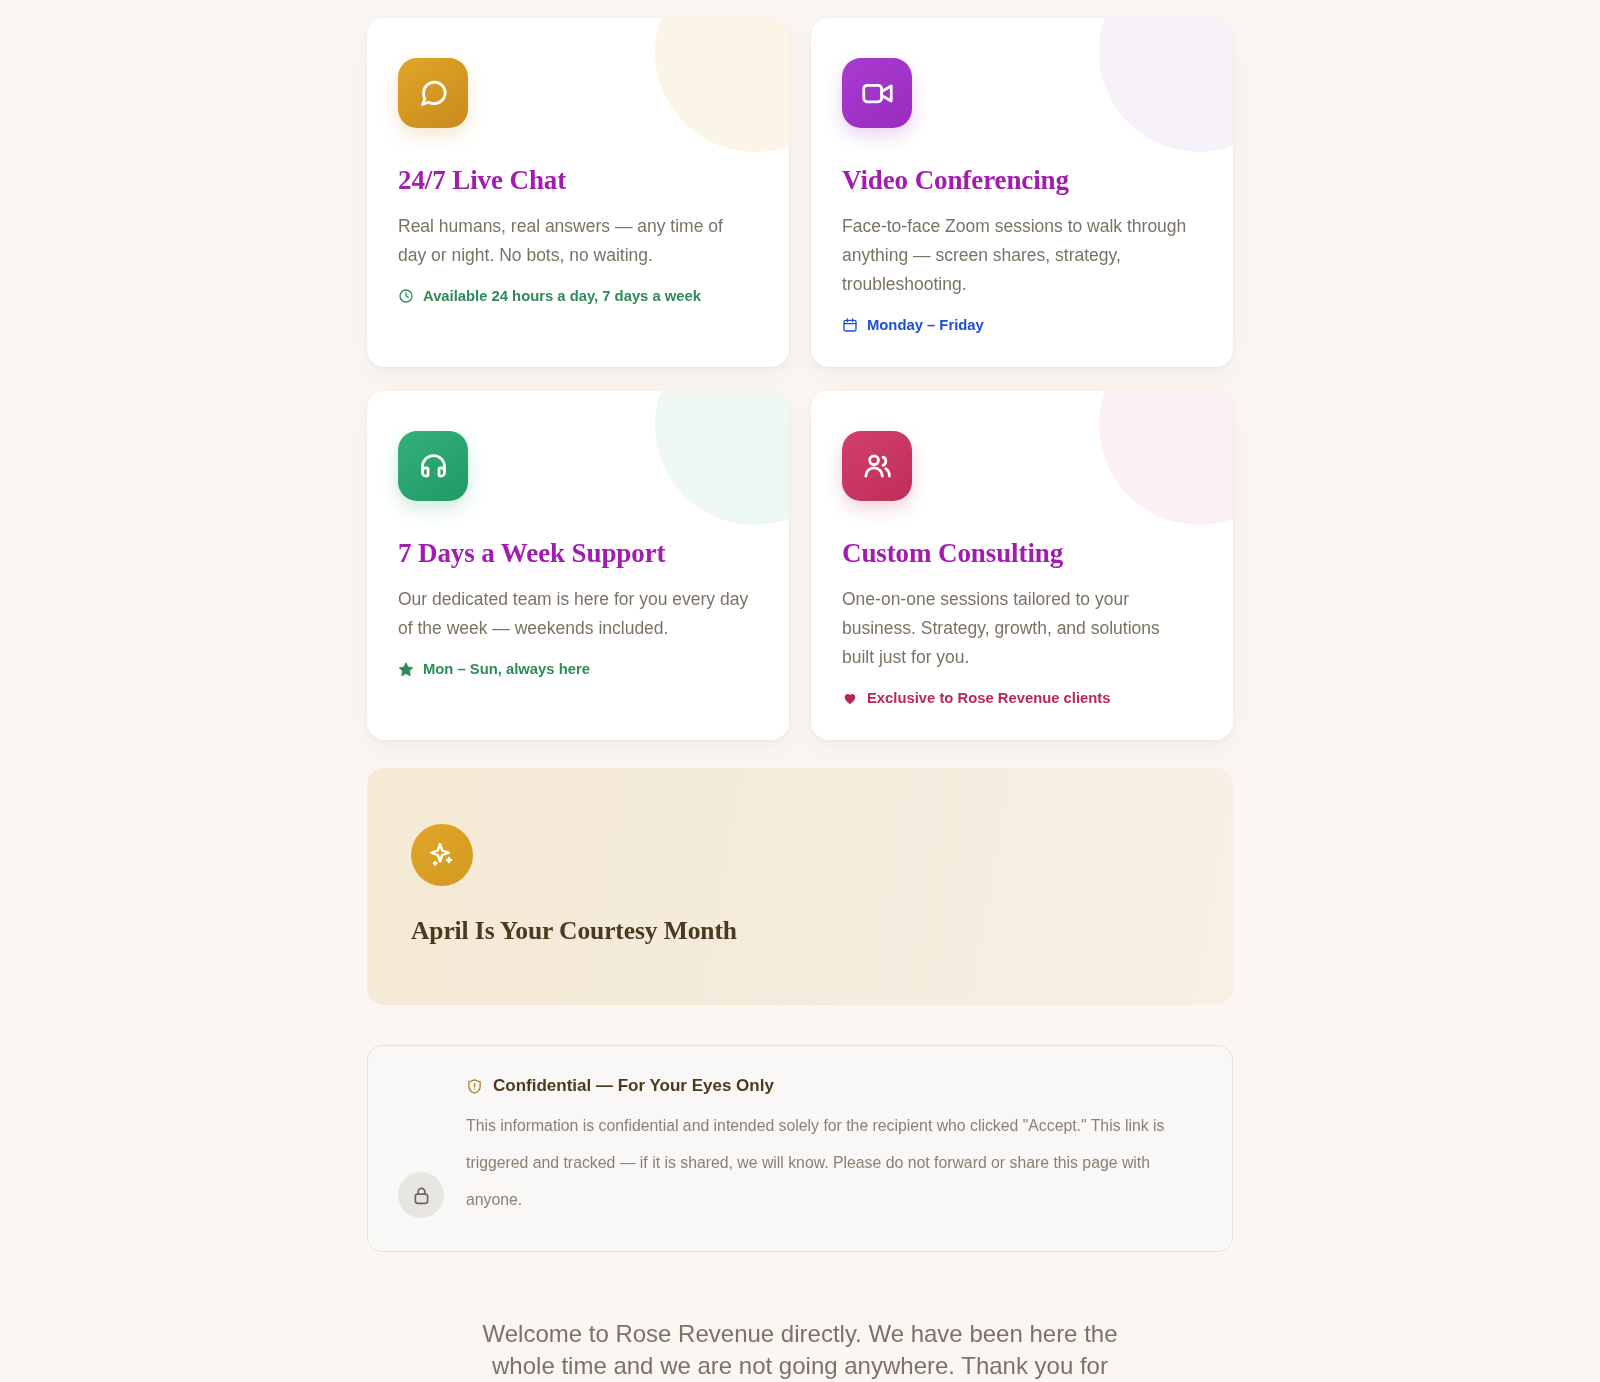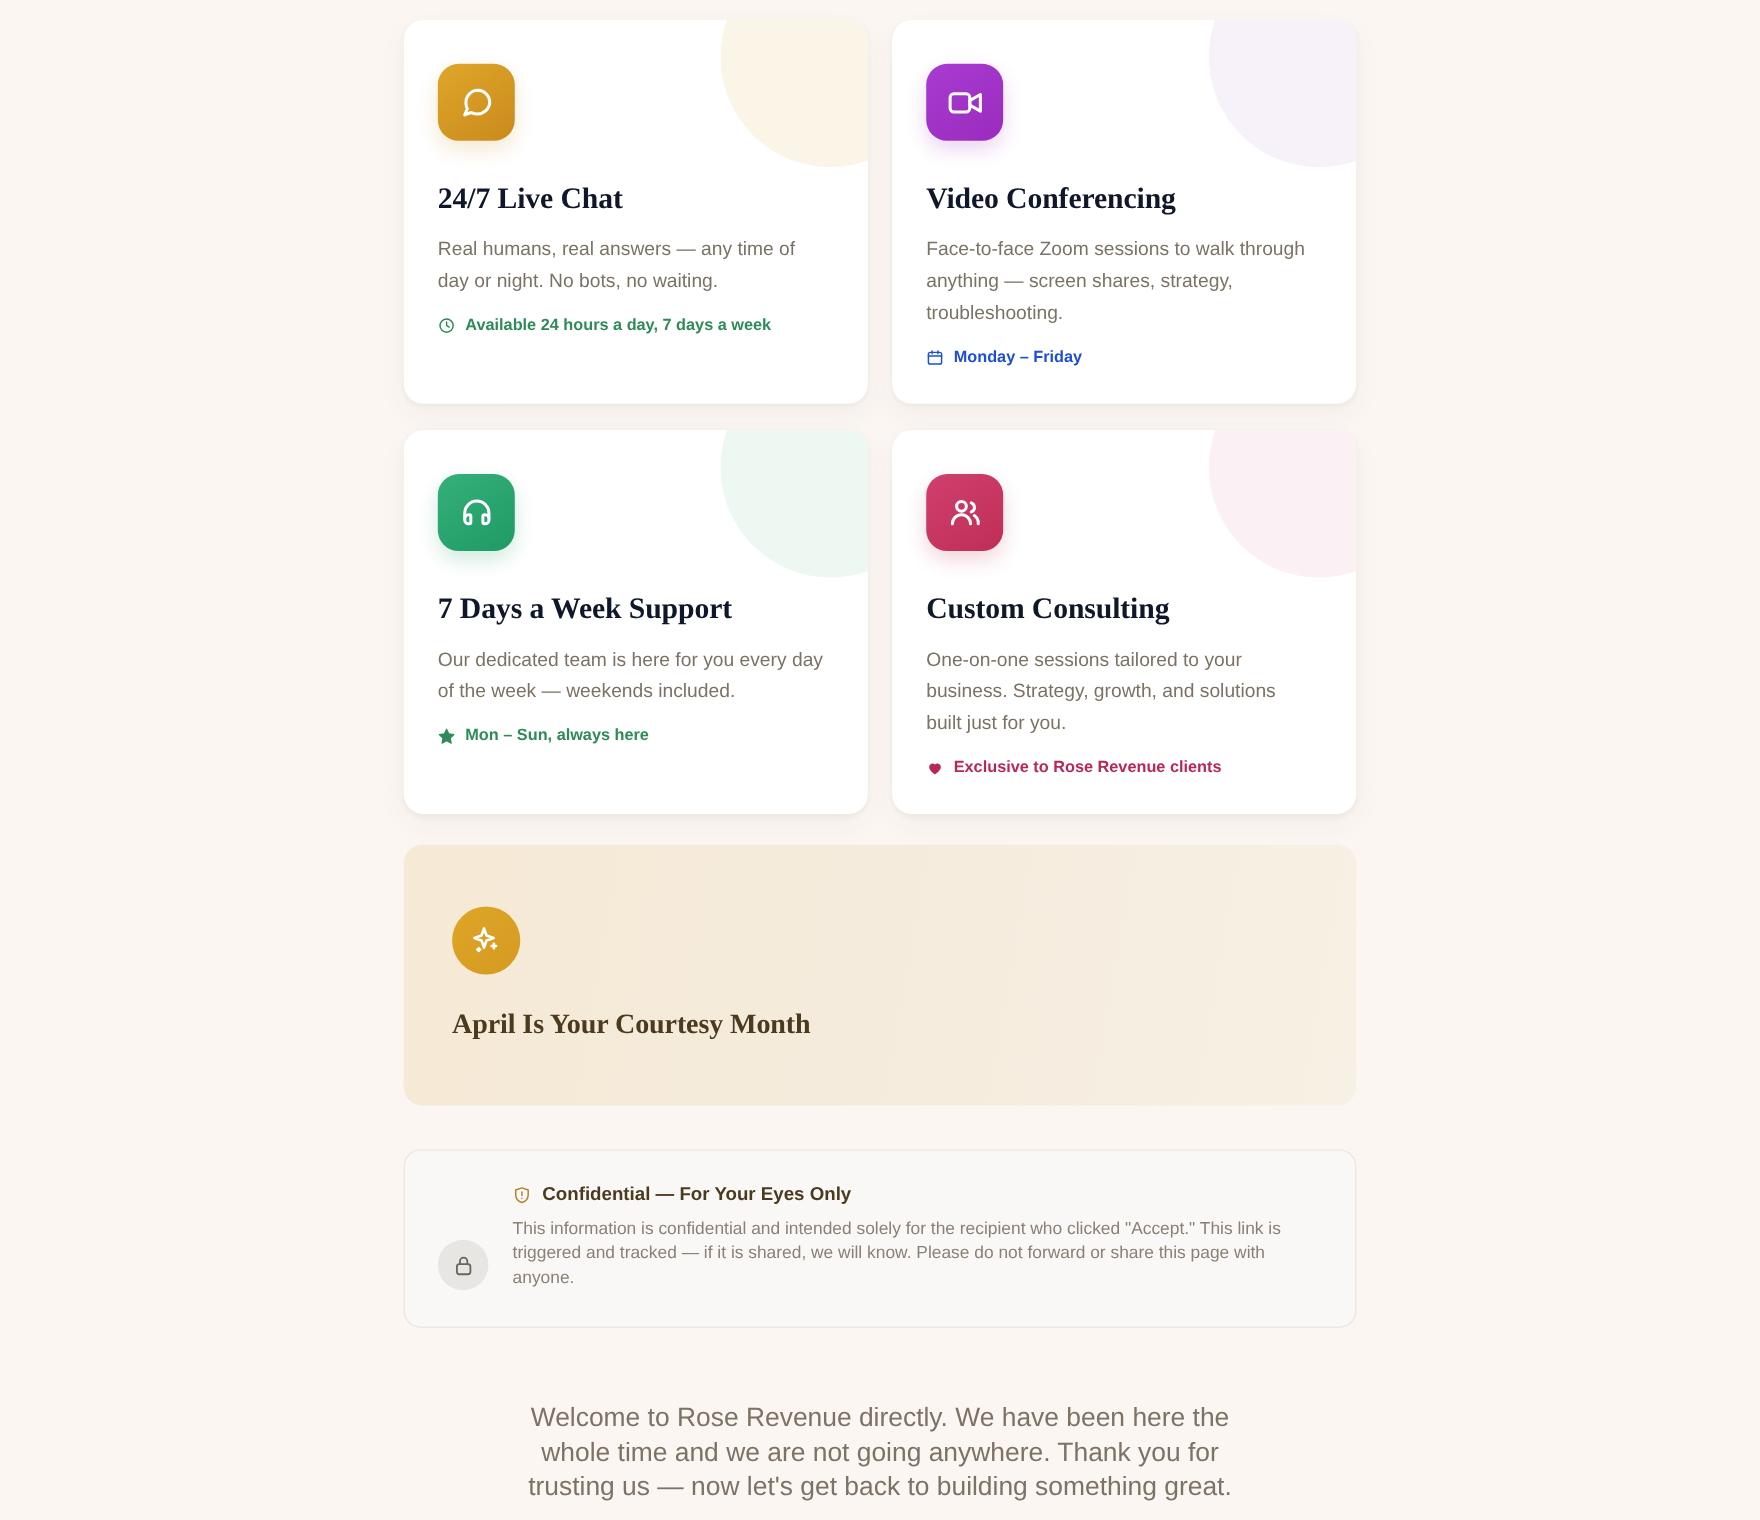--- a/index.html
+++ b/index.html
@@ -64,21 +64,21 @@
     justify-content: center;
     margin-bottom: 37px;
   }
   .icon-tile svg { width: 33px; height: 33px; display: block; }
 
   .card-title {
     font-family: "Liberation Serif", serif;
     font-weight: 700;
     font-size: 27px;
     line-height: 1.15;
-    color: #0f172a;
+    color: #a21caf;
     letter-spacing: -0.1px;
     margin-bottom: 16px;
     position: relative;
   }
 
   .card-desc {
     font-size: 17.5px;
     line-height: 29px;
     color: #7C7264;
     position: relative;
@@ -173,21 +173,21 @@
     margin-bottom: 11px;
   }
   .conf-head svg { width: 17px; height: 17px; flex: none; display: block; }
   .conf-title {
     font-size: 17px;
     font-weight: 700;
     color: #4A3A1E;
   }
   .conf-text {
     font-size: 15.8px;
-    line-height: 22px;
+    line-height: 37px;
     color: #8A8075;
     max-width: 740px;
   }
 
   
   .footer {
     margin-top: 66px;
     text-align: center;
   }
   .footer-msg {

